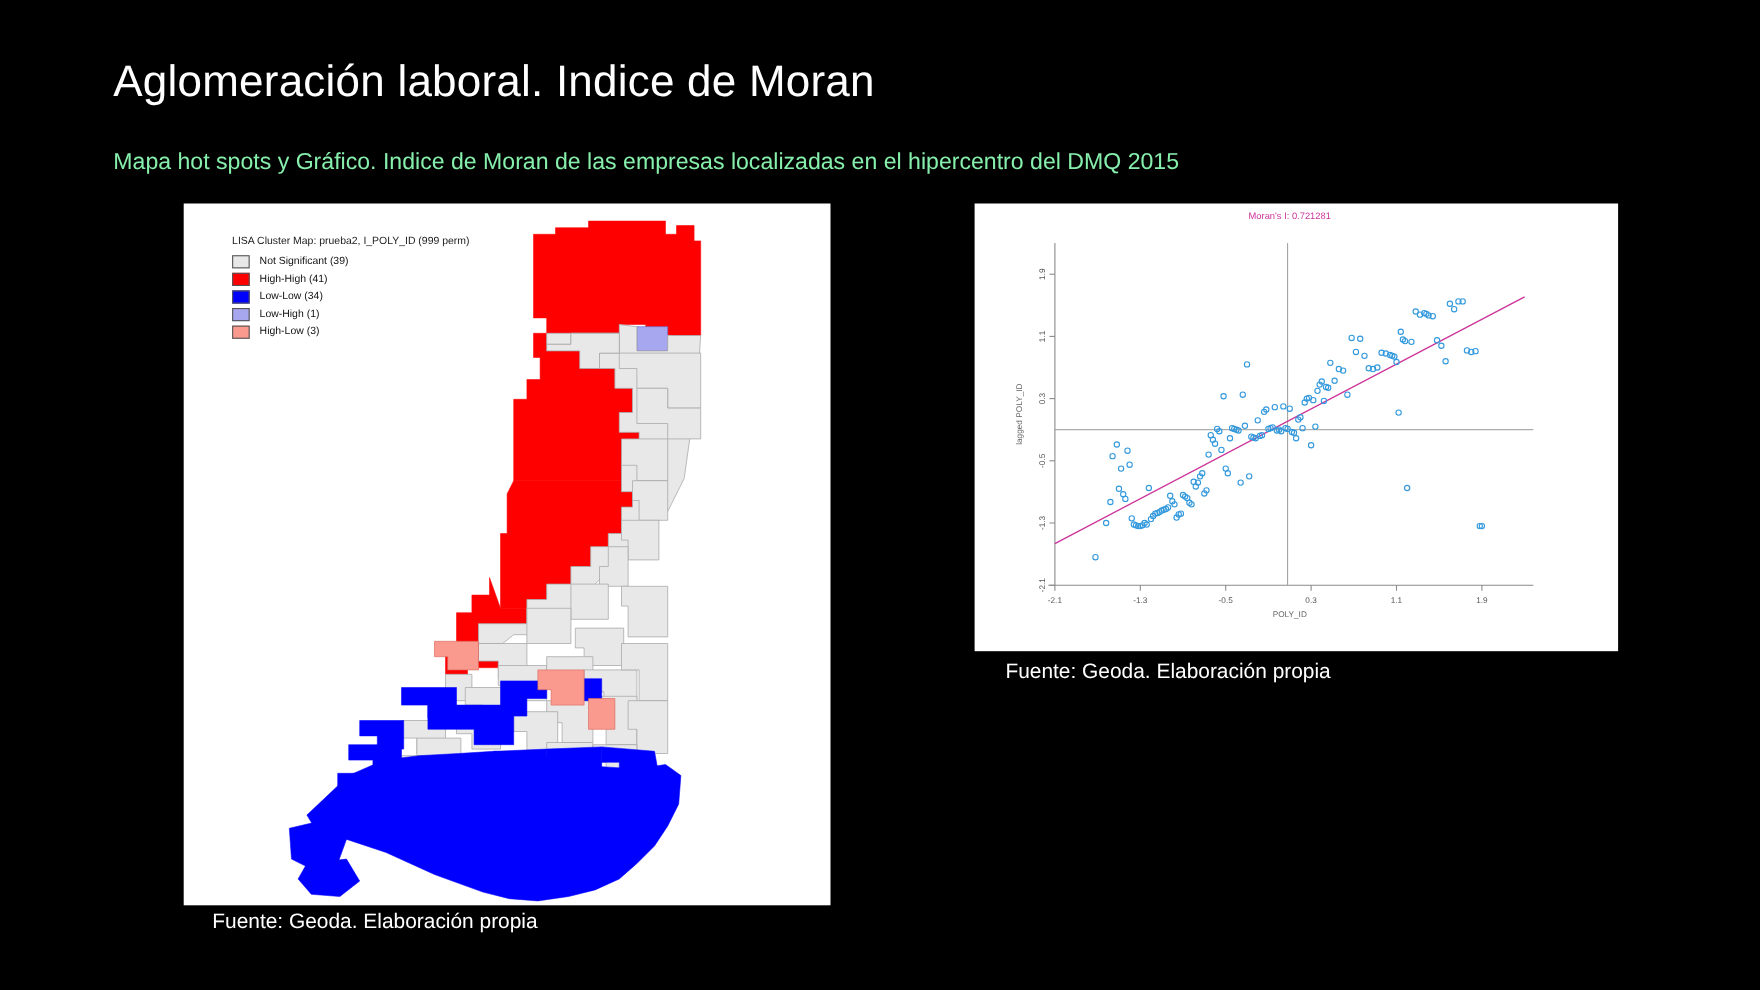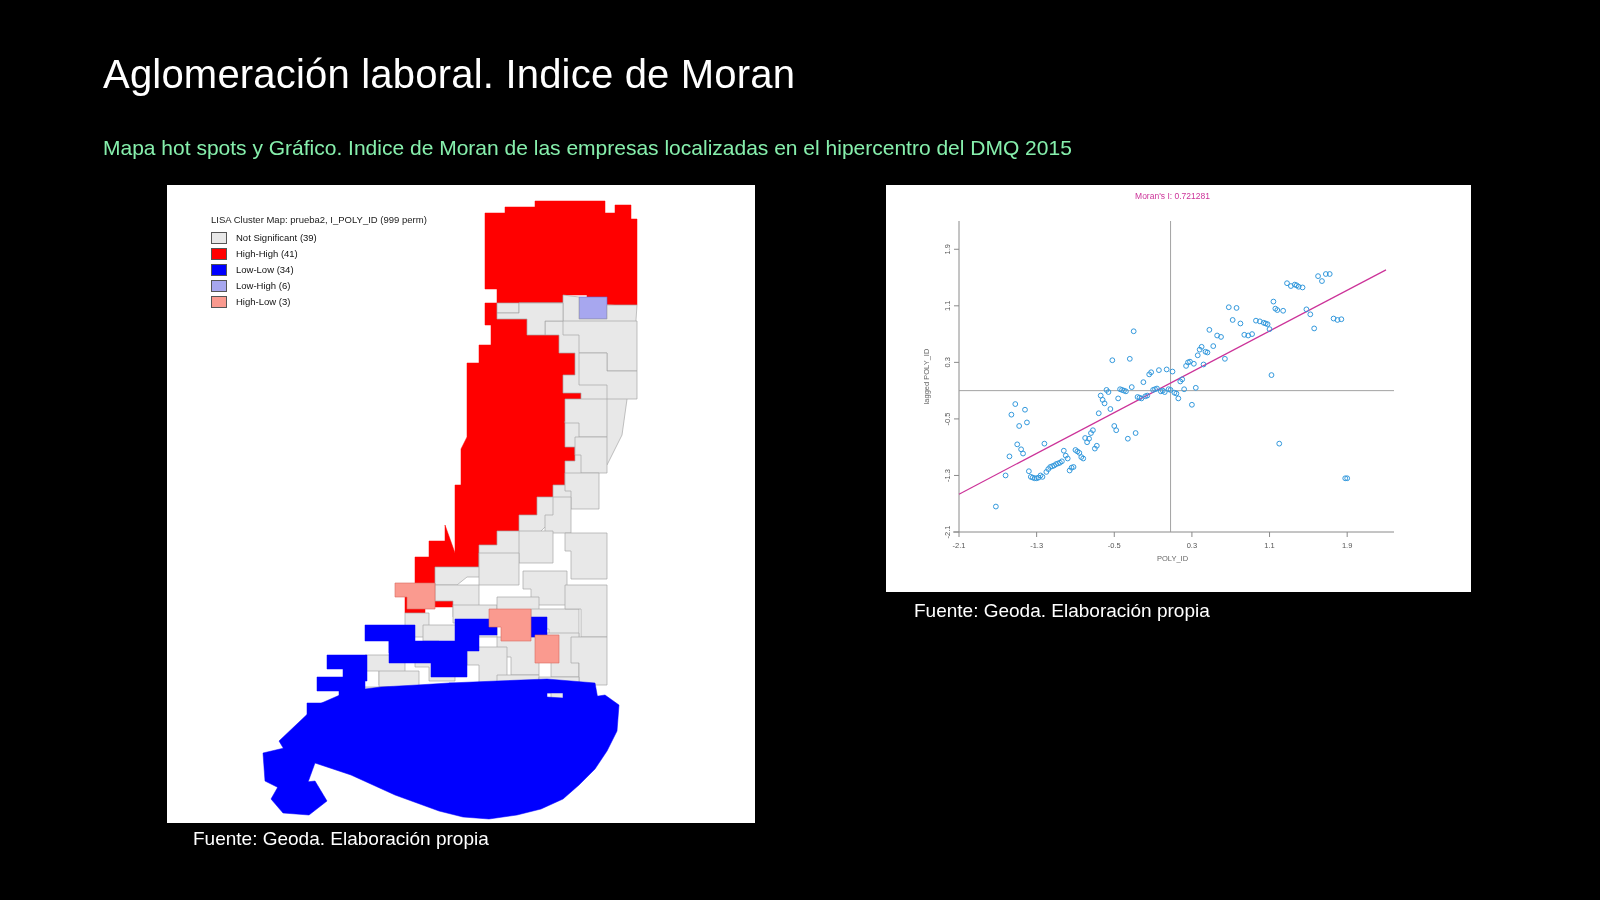--- a/index.html
+++ b/index.html
@@ -168,21 +168,21 @@
       <div class="legend-row">
         <span class="legend-swatch" style="background:#ff0000;"></span>
         <span class="legend-label">High-High (41)</span>
       </div>
       <div class="legend-row">
         <span class="legend-swatch" style="background:#0000ff;"></span>
         <span class="legend-label">Low-Low (34)</span>
       </div>
       <div class="legend-row">
         <span class="legend-swatch" style="background:#a7a7ef;"></span>
-        <span class="legend-label">Low-High (6)</span>
+        <span class="legend-label">Low-High (1)</span>
       </div>
       <div class="legend-row">
         <span class="legend-swatch" style="background:#fa9a8f;"></span>
         <span class="legend-label">High-Low (3)</span>
       </div>
     </div>
   </div>
 
   <div id="map-caption">Fuente: Geoda. Elaboración propia</div>
 

